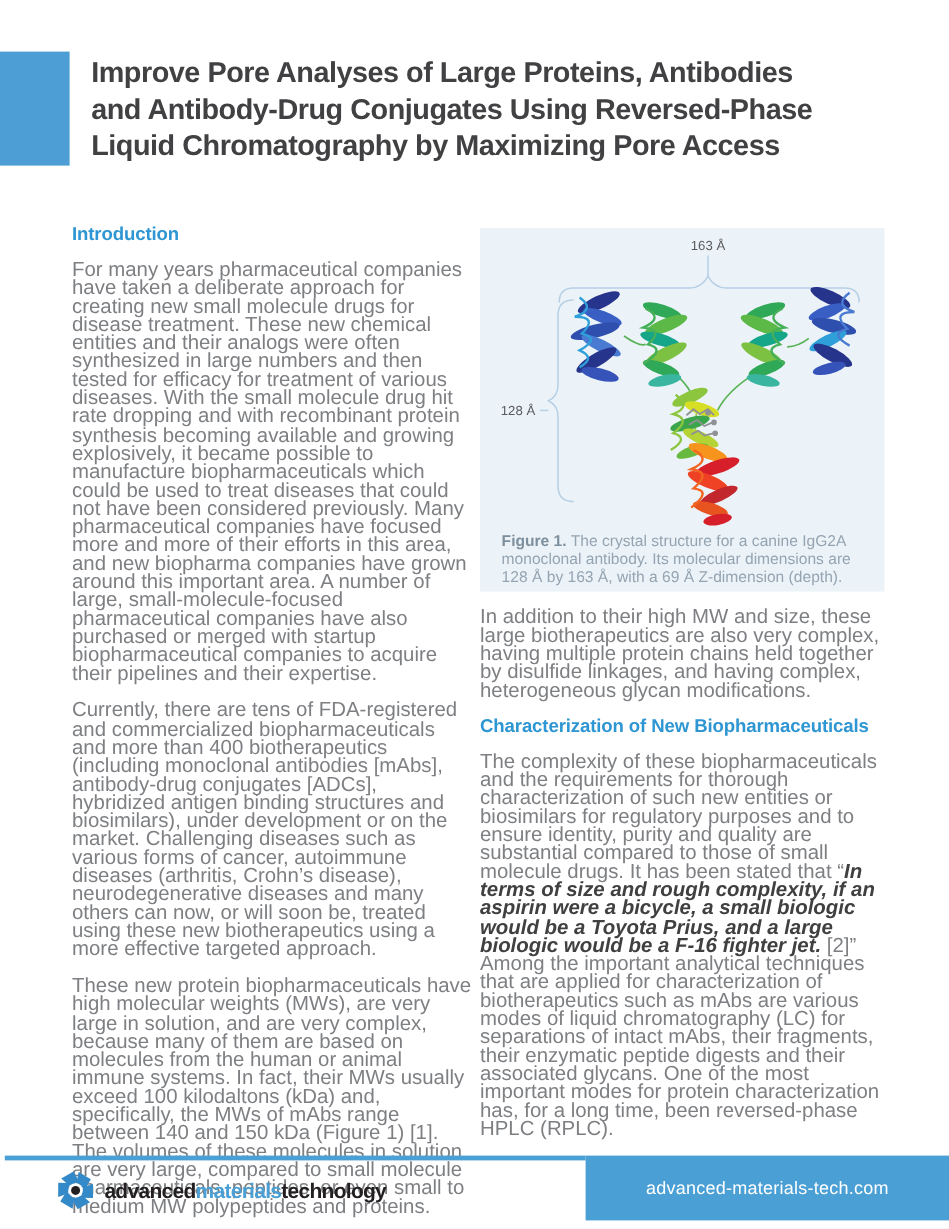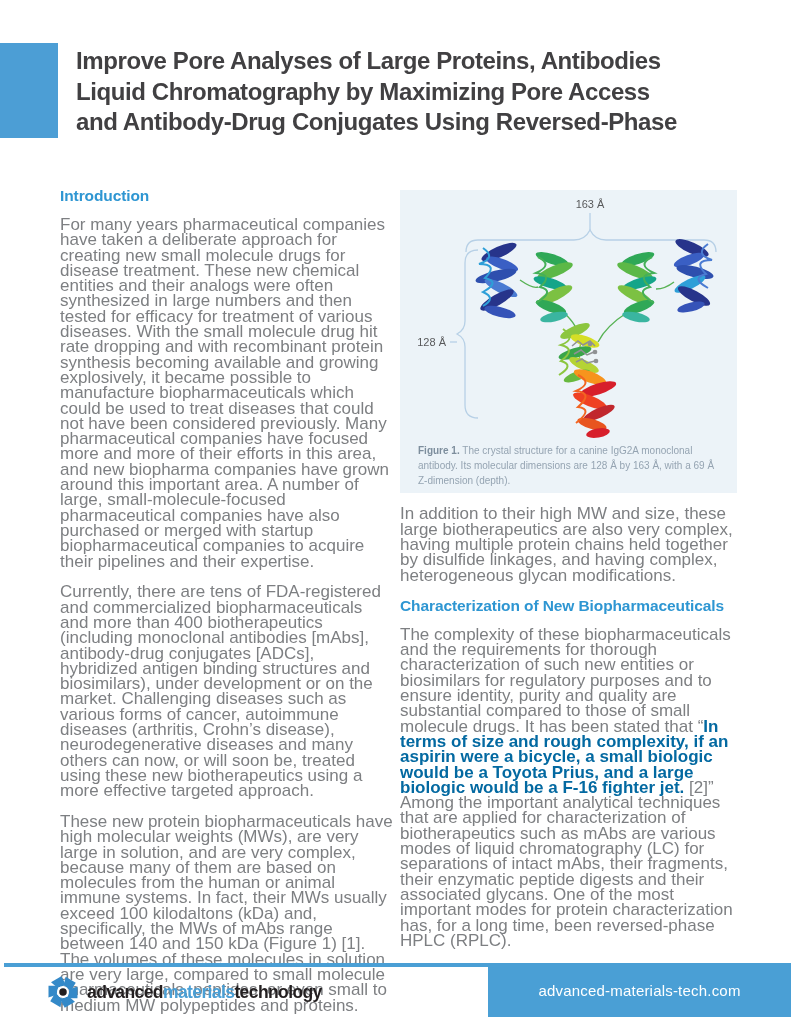--- a/index.html
+++ b/index.html
@@ -12,48 +12,48 @@
   
   .accent-square { position:absolute; left:0; top:43px; width:58px; height:95px; background:#4c9ed5; }
   .page-title { position:absolute; left:76px; top:46px; width:680px; color:#414042; }
   .page-title .tline { font-size:24px; line-height:30.5px; font-weight:bold; letter-spacing:-0.4px; white-space:nowrap; }
   
   .col-left  { position:absolute; left:60px;  top:187px; width:333px; }
   .col-right { position:absolute; left:400px; top:190px; width:337px; }
   h2.sec-heading { color:#2e96d2; font-size:15.5px; font-weight:bold; letter-spacing:-0.1px; margin:0 0 12px 0; }
   .body-p { color:#7d7f82; font-size:17px; line-height:15.3px; margin:0 0 15.5px 0; }
   .col-right .body-p { margin-bottom:14px; }
-  .quote { font-weight:bold; color:#0369a1; }
+  .quote { font-weight:bold; font-style:italic; color:#404040; }
   
   .figure-panel { width:337px; background:#ecf3f8; padding-bottom:3px; }
   .figure-panel svg { display:block; }
   .figure-panel text { font-family:"Liberation Sans","DejaVu Sans",sans-serif; }
-  .figure-caption { padding:2px 18px 2px 18px; color:#95a4b2; font-size:10px; line-height:14.8px; }
+  .figure-caption { padding:2px 18px 2px 18px; color:#95a4b2; font-size:13px; line-height:14.8px; }
   .figure-caption b { color:#7d8e9d; }
   .after-figure { margin-top:13px; }
   .char-heading { margin-top:20px; }
   
   .footer-rule { position:absolute; left:4px; top:963px; width:484px; height:4px; background:#4a9fd5; }
   .footer-box  { position:absolute; left:488px; top:963px; width:303px; height:54px; background:#4a9fd5;
                  display:flex; align-items:center; justify-content:center; }
   .footer-box .site { color:#ffffff; font-size:15px; letter-spacing:0.2px; text-decoration:none; }
   .footer-logo { position:absolute; left:46px; top:972px; height:40px; display:flex; align-items:center; }
   .logo-word { font-size:17.5px; font-weight:bold; letter-spacing:-0.6px; margin-left:7px; color:#231f20; white-space:nowrap; }
   .logo-word .m { color:#4a9fd5; }
 </style>
 </head>
 <body>
 
 <div class="page">
 
   <div class="accent-square"></div>
   <div class="page-title">
     <div class="tline">Improve Pore Analyses of Large Proteins, Antibodies</div>
+    <div class="tline">and Antibody-Drug Conjugates Using Reversed-Phase</div>
     <div class="tline">Liquid Chromatography by Maximizing Pore Access</div>
-    <div class="tline">and Antibody-Drug Conjugates Using Reversed-Phase</div>
   </div>
 
   <div class="col-left">
     <h2 class="sec-heading">Introduction</h2>
     <p class="body-p">For many years pharmaceutical companies have taken a deliberate approach for creating new small molecule drugs for disease treatment.  These new chemical entities and their analogs were often synthesized in large numbers and then tested for efficacy for treatment of various diseases.  With the small molecule drug hit rate dropping and with recombinant protein synthesis becoming available and growing explosively, it became possible to manufacture biopharmaceuticals which could be used to treat diseases that could not have been considered previously.  Many pharmaceutical companies have focused more and more of their efforts in this area, and new biopharma companies have grown around this important area.  A number of large, small-molecule-focused pharmaceutical companies have also purchased or merged with startup biopharmaceutical companies to acquire their pipelines and their expertise.</p>
     <p class="body-p">Currently, there are tens of FDA-registered and commercialized biopharmaceuticals and more than 400 biotherapeutics (including monoclonal antibodies [mAbs], antibody-drug conjugates [ADCs], hybridized antigen binding structures and biosimilars), under development or on the market.  Challenging diseases such as various forms of cancer, autoimmune diseases (arthritis, Crohn’s disease), neurodegenerative diseases and many others can now, or will soon be, treated using these new biotherapeutics using a more effective targeted approach.</p>
     <p class="body-p">These new protein biopharmaceuticals have high molecular weights (MWs), are very large in solution, and are very complex, because many of them are based on molecules from the human or animal immune systems. In fact, their MWs usually exceed 100 kilodaltons (kDa) and, specifically, the MWs of mAbs range between 140 and 150 kDa (Figure 1) [1].  The volumes of these molecules in solution are very large, compared to small molecule pharmaceuticals, peptides, or even small to medium MW polypeptides and proteins.</p>
   </div>
 
   <div class="col-right">

